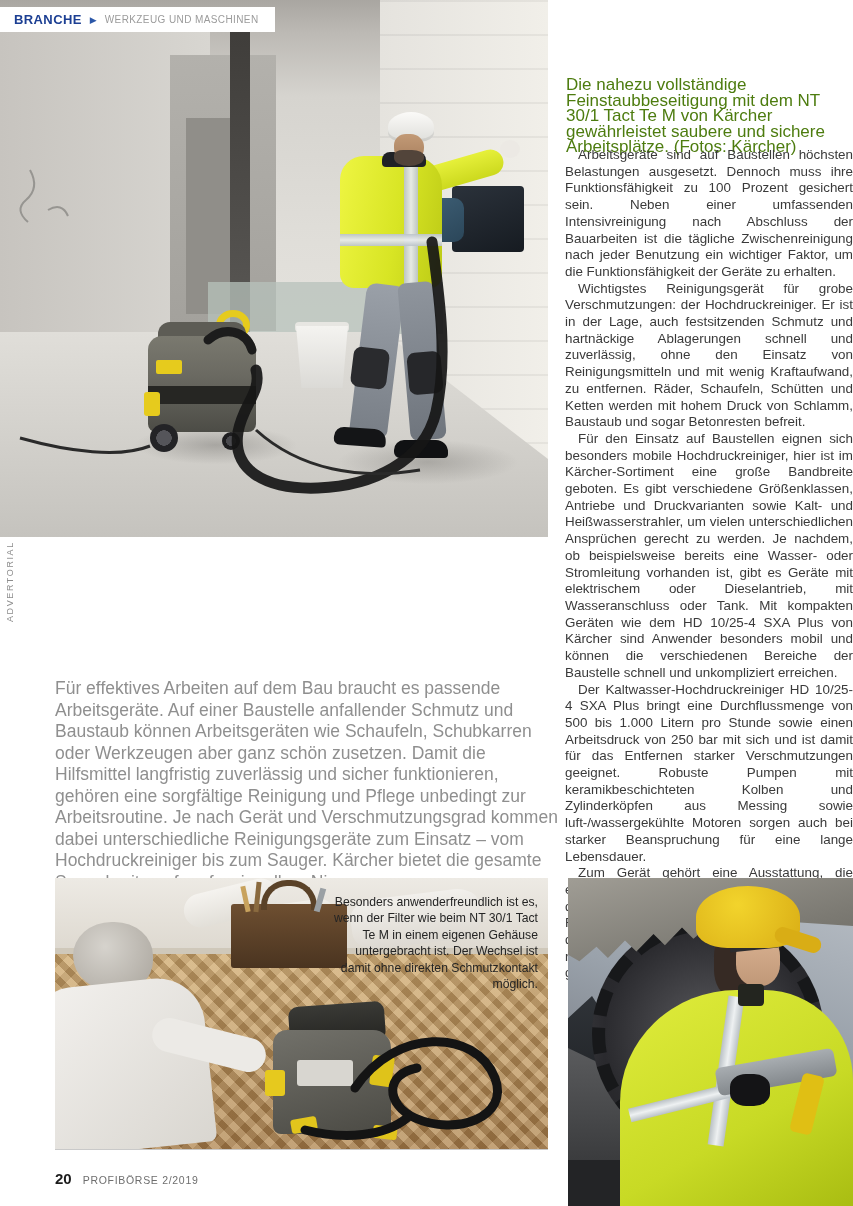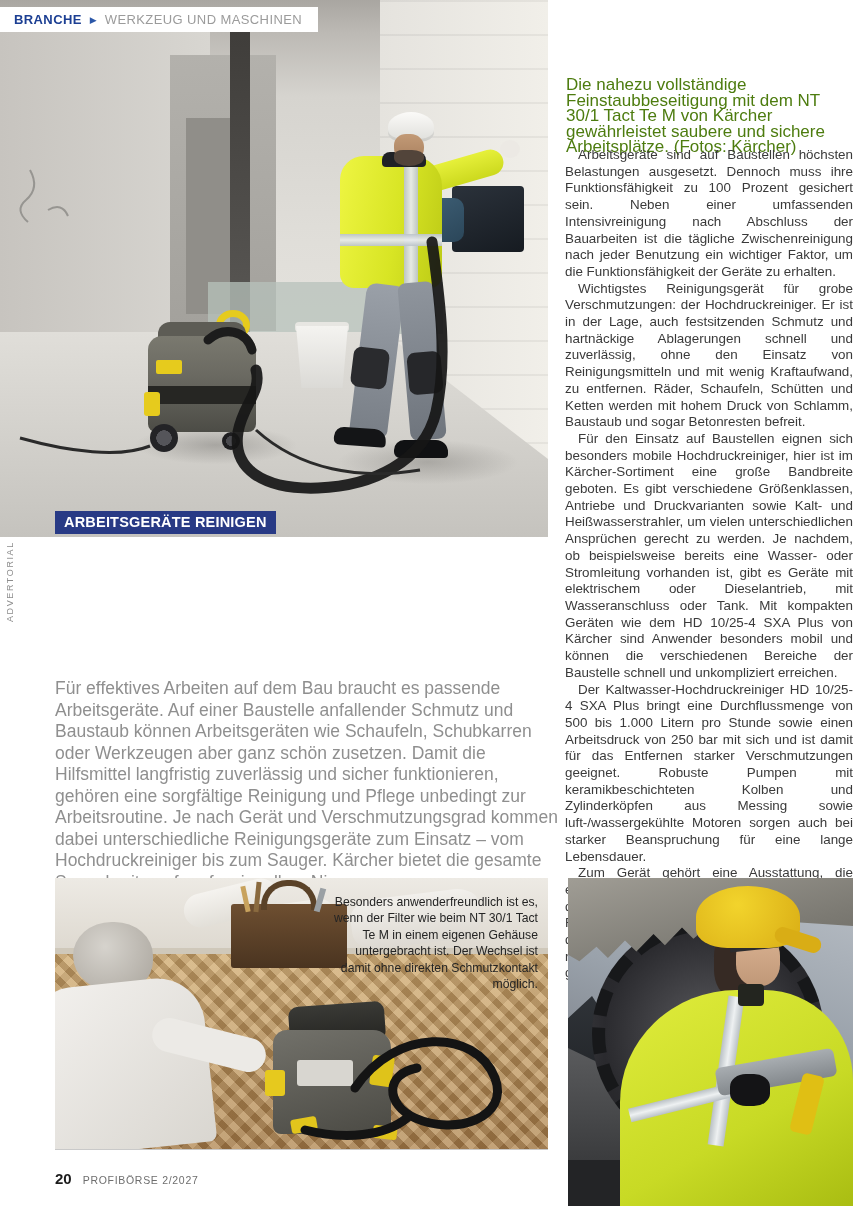--- a/index.html
+++ b/index.html
@@ -62,21 +62,21 @@
   .v-sticker{left:8px;top:32px;width:26px;height:14px;background:#e6cb1d;border-radius:2px;}
   .v-wheel1{left:2px;top:96px;width:28px;height:28px;background:radial-gradient(circle,#55555a 0 38%,#232326 40% 100%);border-radius:50%;}
   .v-wheel2{left:74px;top:104px;width:18px;height:18px;background:radial-gradient(circle,#4a4a4e 0 38%,#1e1e20 40% 100%);border-radius:50%;}
   .hose-svg{left:0;top:0;width:548px;height:537px;}
 
   
   .breadcrumb{left:0;top:7px;height:25px;background:#ffffff;display:inline-flex;align-items:center;padding:0 16px 0 14px;gap:8px;white-space:nowrap;position:absolute;}
   .breadcrumb span{position:static;text-align:right;}
   .bc-section{font-size:13px;font-weight:bold;color:#1c3f93;letter-spacing:.4px;}
   .bc-arrow{font-size:9px;color:#2b57a8;}
-  .bc-sub{font-size:13px;color:#9b9b9b;letter-spacing:.4px;}
+  .bc-sub{font-size:10px;color:#9b9b9b;letter-spacing:.4px;}
 
   .side-label{left:5px;top:538px;height:84px;writing-mode:vertical-rl;transform:rotate(180deg);
     font-size:9px;letter-spacing:1.6px;color:#8c8c8c;}
 
   .kicker{left:55px;top:511px;background:#283a85;color:#ffffff;font-weight:bold;font-size:14.5px;
     letter-spacing:.2px;padding:3px 9px 4px;white-space:nowrap;}
   .headline{left:55px;top:541px;width:505px;margin:0;font-size:45px;line-height:59px;font-weight:500;
     color:#3b3b3c;letter-spacing:-.5px;}
   .lead{left:55px;top:678px;width:507px;margin:0;font-size:17.5px;line-height:21.5px;color:#8f8f8f;}
 
@@ -205,21 +205,20 @@
   </div>
 
   <div class="breadcrumb">
     <span class="bc-section">BRANCHE</span>
     <span class="bc-arrow">▶</span>
     <span class="bc-sub">WERKZEUG UND MASCHINEN</span>
   </div>
 
   <div class="side-label">ADVERTORIAL</div>
 
-  <div class="kicker">ARBEITSGERÄTE REINIGEN</div>
   <p class="lead">Für effektives Arbeiten auf dem Bau braucht es passende Arbeitsgeräte. Auf einer Baustelle anfallender Schmutz und Baustaub können Arbeitsgeräten wie Schaufeln, Schubkarren oder Werkzeugen aber ganz schön zusetzen. Damit die Hilfsmittel langfristig zuverlässig und sicher funktionieren, gehören eine sorgfältige Reinigung und Pflege unbedingt zur Arbeitsroutine. Je nach Gerät und Verschmutzungsgrad kommen dabei unterschiedliche Reinigungsgeräte zum Einsatz – vom Hochdruckreiniger bis zum Sauger. Kärcher bietet die gesamte Spannbreite auf professionellem Niveau.</p>
 
   <div class="col-caption">Die nahezu vollständige Feinstaubbeseitigung mit dem NT 30/1 Tact Te M von Kärcher gewährleistet saubere und sichere Arbeitsplätze. (Fotos: Kärcher)</div>
   <div class="col-body" lang="de">
       <p>Arbeitsgeräte sind auf Baustellen höchsten Belastungen ausgesetzt. Dennoch muss ihre Funktionsfähigkeit zu 100 Prozent gesichert sein. Neben einer umfassenden Intensivreinigung nach Abschluss der Bauarbeiten ist die tägliche Zwischenreinigung nach jeder Benutzung ein wichtiger Faktor, um die Funktionsfähigkeit der Geräte zu erhalten.</p>
       <p>Wichtigstes Reinigungsgerät für grobe Verschmutzungen: der Hochdruckreiniger. Er ist in der Lage, auch festsitzenden Schmutz und hartnäckige Ablagerungen schnell und zuverlässig, ohne den Einsatz von Reinigungsmitteln und mit wenig Kraftaufwand, zu entfernen. Räder, Schaufeln, Schütten und Ketten werden mit hohem Druck von Schlamm, Baustaub und sogar Betonresten befreit.</p>
       <p>Für den Einsatz auf Baustellen eignen sich besonders mobile Hochdruckreiniger, hier ist im Kärcher-Sortiment eine große Bandbreite geboten. Es gibt verschiedene Größenklassen, Antriebe und Druckvarianten sowie Kalt- und Heißwasserstrahler, um vielen unterschiedlichen Ansprüchen gerecht zu werden. Je nachdem, ob beispielsweise bereits eine Wasser- oder Stromleitung vorhanden ist, gibt es Geräte mit elektrischem oder Dieselantrieb, mit Wasseranschluss oder Tank. Mit kompakten Geräten wie dem HD 10/25-4 SXA Plus von Kärcher sind Anwender besonders mobil und können die verschiedenen Bereiche der Baustelle schnell und unkompliziert erreichen.</p>
       <p>Der Kaltwasser-Hochdruckreiniger HD 10/25-4 SXA Plus bringt eine Durchflussmenge von 500 bis 1.000 Litern pro Stunde sowie einen Arbeitsdruck von 250 bar mit sich und ist damit für das Entfernen starker Verschmutzungen geeignet. Robuste Pumpen mit keramikbeschichteten Kolben und Zylinderköpfen aus Messing sowie luft-/wassergekühlte Motoren sorgen auch bei starker Beanspruchung für eine lange Lebensdauer.</p>
       <p>Zum Gerät gehört eine Ausstattung, die ergonomisches Arbeiten ermöglicht: Mit Hilfe der EASY!Force-Hochdruckpistole, welche die Rückstoßkraft des Hochdruckstrahls nutzt und damit die Haltekraft für Anwender auf null reduziert, kann lange und ermüdungsfrei gearbeitet werden. Durch die Ausstattung</p>
     </div>
@@ -270,16 +269,16 @@
     <div class="pr-stripe1"></div>
     <div class="pr-stripe2"></div>
     <div class="pr-collar"></div>
     <div class="pr-gun"></div>
     <div class="pr-gunhandle"></div>
     <div class="pr-glove"></div>
   </div>
 
   <div class="footer">
     <span class="page-num">20</span>
-    <span class="issue">PROFIBÖRSE 2/2027</span>
+    <span class="issue">PROFIBÖRSE 2/2019</span>
   </div>
 
 </div>
 
 </body></html>

